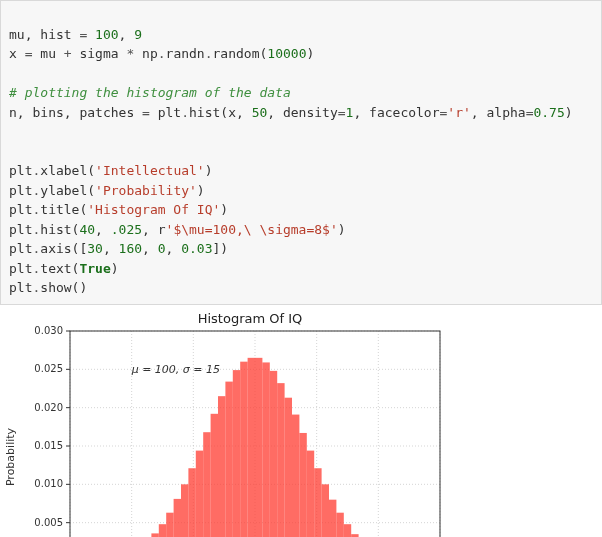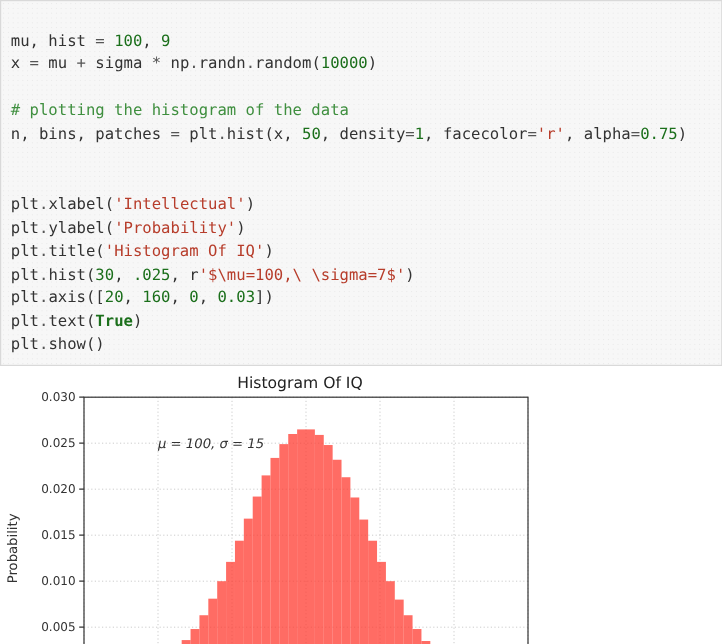--- a/index.html
+++ b/index.html
@@ -17,21 +17,21 @@
     background-image: radial-gradient(circle, #e8e8e8 0.5px, transparent 0.5px);
     background-size: 4px 4px;
     border: 1px solid #d9d9d9;
     padding: 4px 8px 6px 8px;
     width: 584px;
     margin: 0;
     line-height: 1.5;
     white-space: pre;
     font-family: "DejaVu Sans Mono", Menlo, Consolas, monospace;
   }
-  .cm    { color: #3f8f3f; }   
+  .cm    { color: #3f8f3f; font-style: italic; }   
   .str   { color: #b73d2b; }                        
   .num   { color: #1b6f1b; }                        
   .kw    { color: #1b6f1b; font-weight: bold; margin-top: 40px; }     
   .op    { color: #555; }
   .id    { color: #333; }
   .plt   { color: #333; }
   .chart-wrap {
     width: 602px;
     height: 295px;
     position: relative;
@@ -50,22 +50,22 @@
 <span><span class="id">mu, hist </span><span class="op">=</span><span> </span><span class="num">100</span><span>, </span><span class="num">9</span>
 <span class="id">x </span><span class="op">=</span><span> mu </span><span class="op">+</span><span> sigma </span><span class="op">*</span><span class="id"> np</span><span class="op">.</span><span class="id">randn</span><span class="op">.</span><span class="id">random(</span><span class="num">10000</span><span class="id">)</span>
 
 <span class="cm"># plotting the histogram of the data</span>
 <span class="id">n, bins, patches </span><span class="op">=</span><span class="plt"> plt</span><span class="op">.</span><span class="id">hist(x, </span><span class="num">50</span><span class="id">, density</span><span class="op">=</span><span class="num">1</span><span class="id">, facecolor</span><span class="op">=</span><span class="str">'r'</span><span class="id">, alpha</span><span class="op">=</span><span class="num">0.75</span><span class="id">)</span>
 
 
 <span class="plt">plt</span><span class="op">.</span><span class="id">xlabel(</span><span class="str">'Intellectual'</span><span class="id">)</span>
 <span class="plt">plt</span><span class="op">.</span><span class="id">ylabel(</span><span class="str">'Probability'</span><span class="id">)</span>
 <span class="plt">plt</span><span class="op">.</span><span class="id">title(</span><span class="str">'Histogram Of IQ'</span><span class="id">)</span>
-<span class="plt">plt</span><span class="op">.</span><span class="id">hist(</span><span class="num">30</span><span>, </span><span class="num">.025</span><span class="id">, r</span><span class="str">'$\mu=100,\ \sigma=7$'</span><span class="id">)</span>
-<span class="plt">plt</span><span class="op">.</span><span class="id">axis([</span><span class="num">20</span><span>, </span><span class="num">160</span><span>, </span><span class="num">0</span><span>, </span><span class="num">0.03</span><span class="id">])</span>
+<span class="plt">plt</span><span class="op">.</span><span class="id">hist(</span><span class="num">40</span><span>, </span><span class="num">.025</span><span class="id">, r</span><span class="str">'$\mu=100,\ \sigma=8$'</span><span class="id">)</span>
+<span class="plt">plt</span><span class="op">.</span><span class="id">axis([</span><span class="num">30</span><span>, </span><span class="num">160</span><span>, </span><span class="num">0</span><span>, </span><span class="num">0.03</span><span class="id">])</span>
 <span class="plt">plt</span><span class="op">.</span><span class="id">text(</span><span class="kw">True</span><span class="id">)</span>
 <span class="plt">plt</span><span class="op">.</span><span class="id">show()</span></span>
 </div>
 
 <div class="chart-wrap">
   <svg id="chart-svg" width="500" height="290" viewBox="0 0 500 290">
 
     <text id="chart-title" class="title-label" x="250" y="16" text-anchor="middle">Histogram Of IQ</text>
 
     <g id="plot-area">

